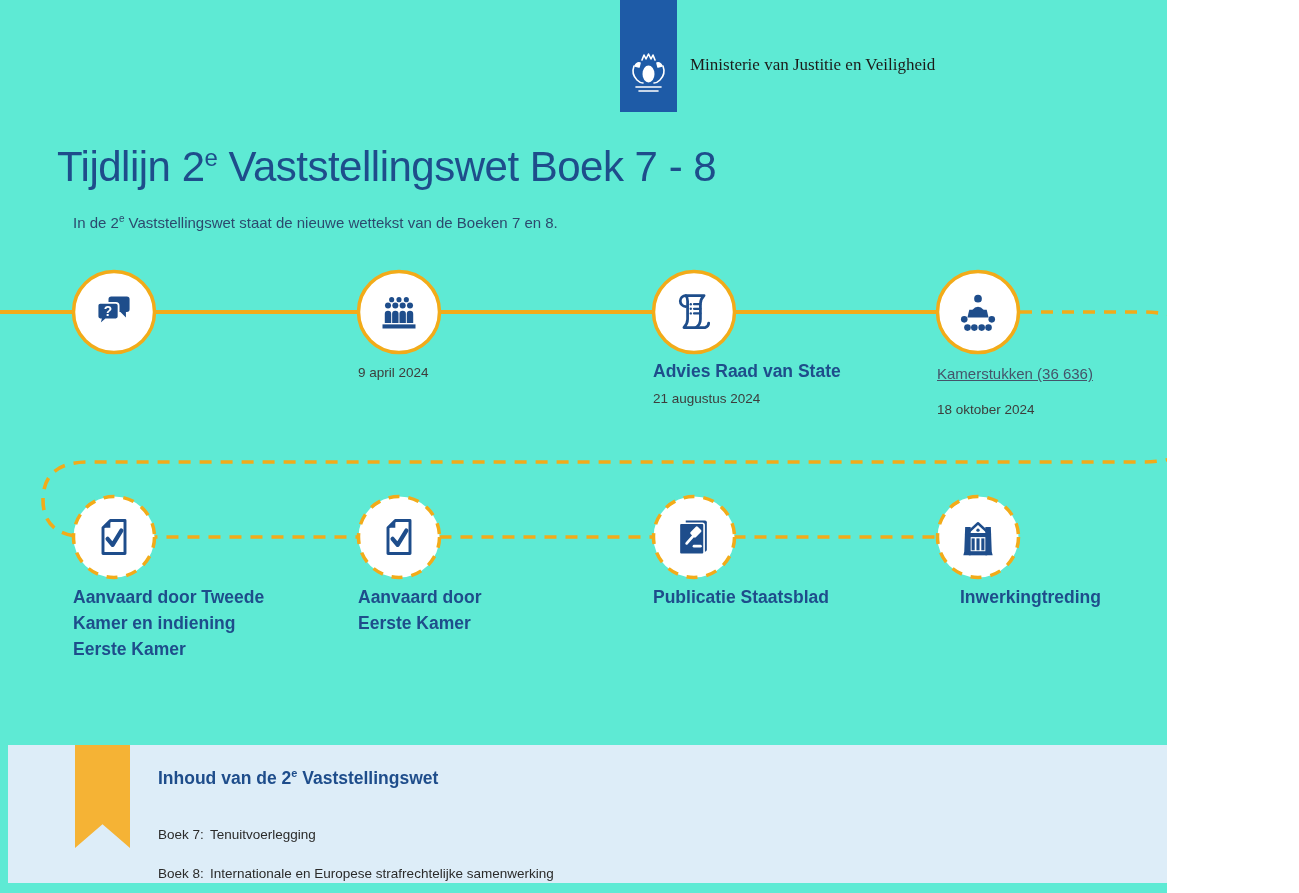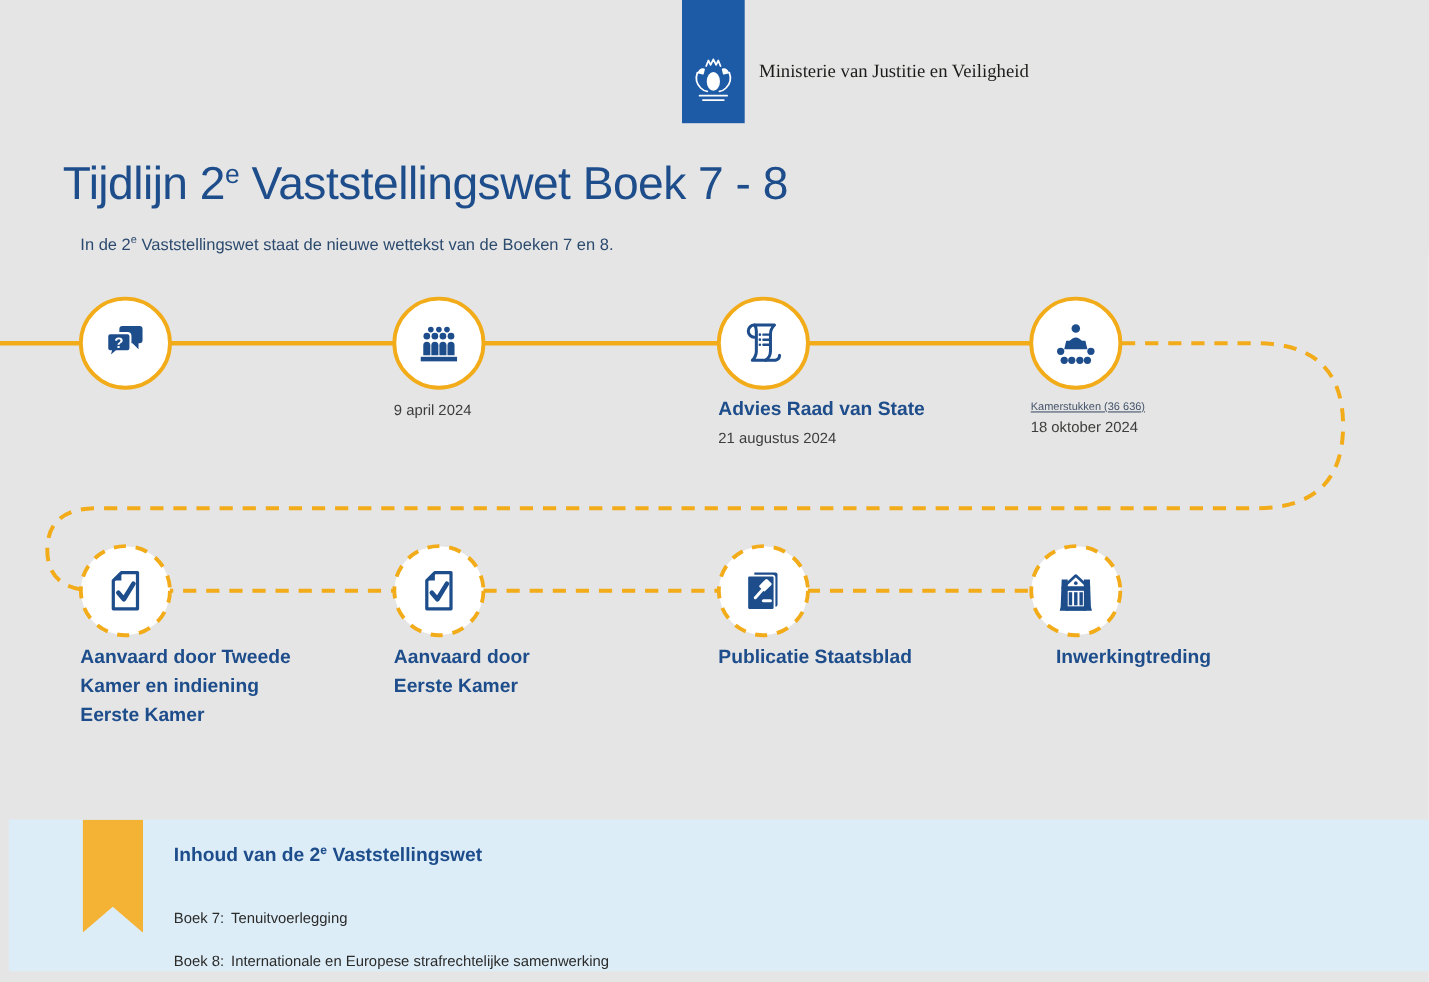--- a/index.html
+++ b/index.html
@@ -1,36 +1,36 @@
 <!DOCTYPE html>
 <html><head>
 <meta charset="utf-8">
 <style>
   html,body{margin:0;padding:0;background:#fff;}
-  #page{position:relative;width:1299px;height:893px;background:#e5e5e5;overflow:hidden;
+  #page{position:relative;width:1167px;height:893px;background:#5eead4;overflow:hidden;
         font-family:"Liberation Sans","DejaVu Sans",sans-serif;}
   
   .logo-block{position:absolute;left:620px;top:0;width:57px;height:112px;background:#1e5ba7;}
   .logo-emblem{position:absolute;left:8px;top:52px;width:41px;height:48px;}
   .ministry-name{position:absolute;left:690px;top:55px;font-family:"Liberation Serif","DejaVu Serif",serif;
         font-size:17px;color:#1c1c1a;white-space:nowrap;}
   
   .page-title{position:absolute;left:57px;top:143px;font-size:42px;font-weight:400;color:#1e4d8b;letter-spacing:-0.5px;}
   .page-title sup{font-size:24px;}
   .intro-text{position:absolute;left:73px;top:213px;font-size:15px;color:#2c4a6e;}
   .intro-text sup{font-size:10px;}
   
   .tl-lines{position:absolute;left:0;top:0;width:1299px;height:893px;pointer-events:none;}
   .milestone-circle{position:absolute;width:90px;height:90px;}
   .milestone-circle .icon{position:absolute;left:23px;top:23px;width:44px;height:44px;}
   .m-label{position:absolute;width:250px;}
   .m-title{font-size:17.5px;line-height:26px;font-weight:700;color:#1e4d8b;}
   .m-date{font-size:13.5px;color:#3d3d3c;margin-top:7px;}
-  .m-link{font-size:10px;color:#44546a;text-decoration:underline;display:inline-block;margin-top:7px;cursor:pointer;}
-  .m-link + .m-date{margin-top:3px;}
+  .m-link{font-size:15px;color:#44546a;text-decoration:underline;display:inline-block;margin-top:7px;cursor:pointer;}
+  .m-link + .m-date{margin-top:19px;}
   
   .info-box{position:absolute;left:8px;top:745px;width:1280px;height:138px;background:#ddedf8;padding-left:48px;}
   .ribbon{position:absolute;left:67px;top:0;width:55px;height:103px;background:#f5b335;
           clip-path:polygon(0 0,100% 0,100% 100%,50% 77%,0 100%);}
   .info-heading{position:absolute;left:150px;top:22px;font-size:17.5px;font-weight:700;color:#1e4d8b;}
   .info-heading sup{font-size:11px;}
   .info-items{position:absolute;left:150px;top:58px;font-size:13.5px;color:#2b2b2a;}
   .info-row{display:flex;margin-bottom:7px;margin-top:24px;}
   .info-row .lbl{width:52px;}
   svg text{font-family:"Liberation Sans",sans-serif;}

